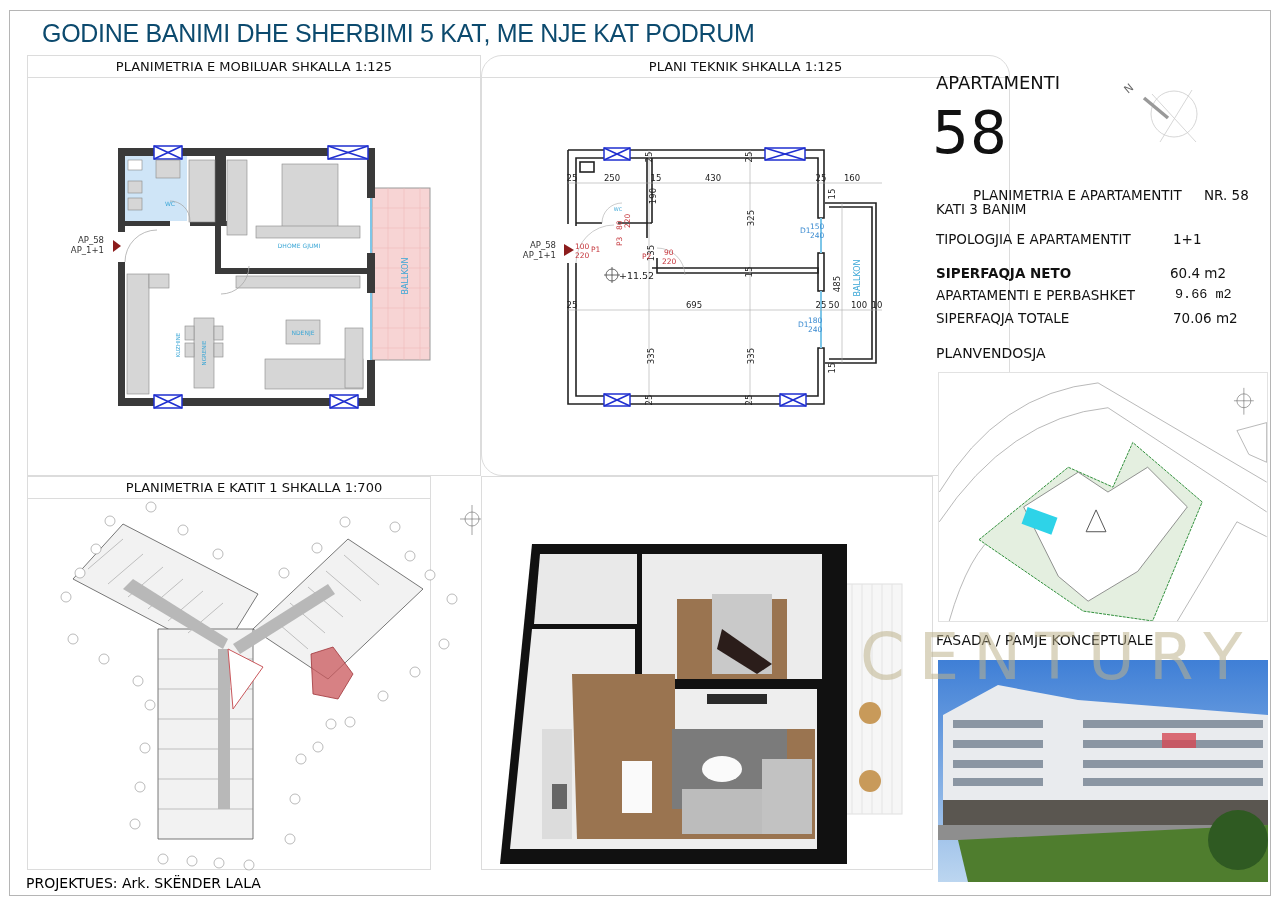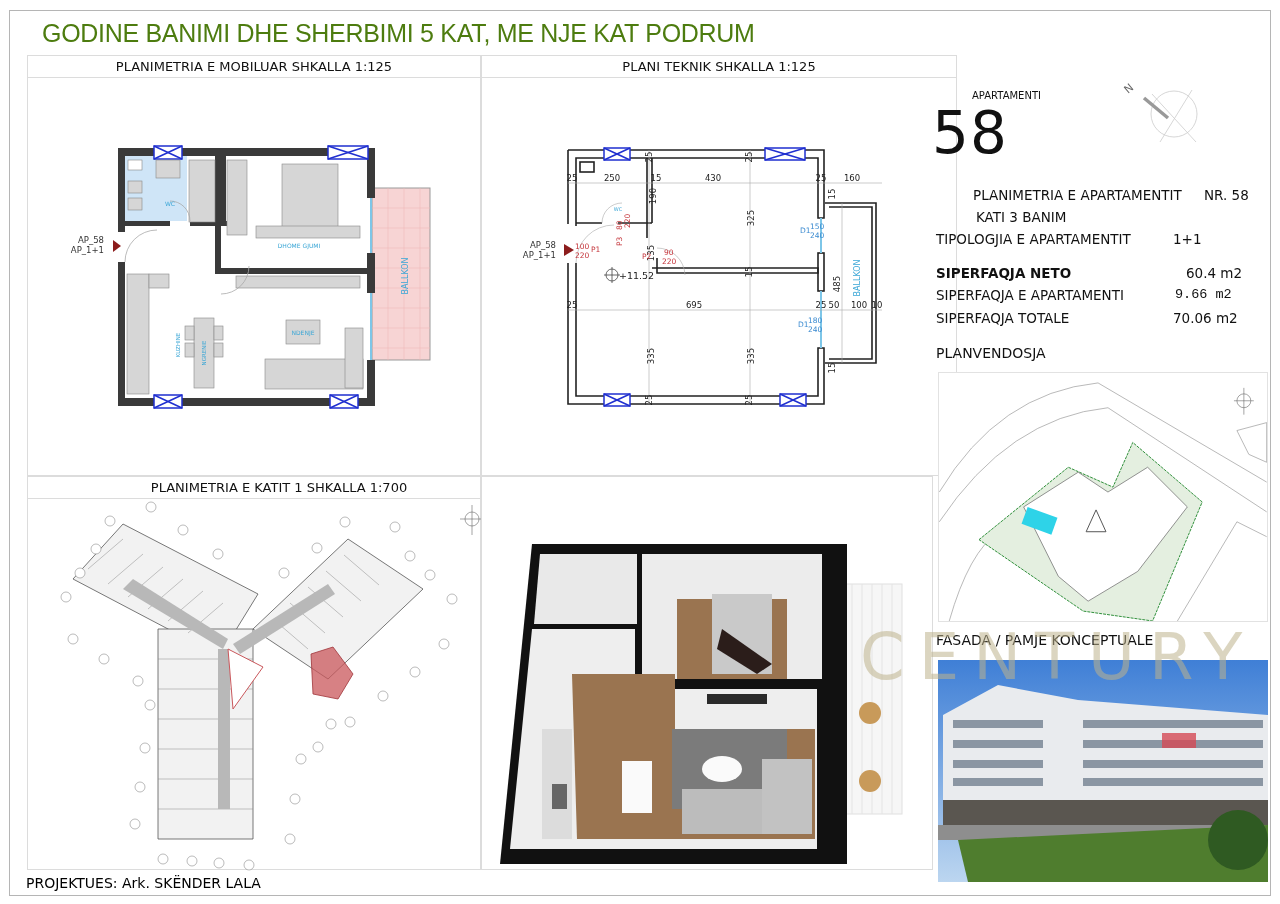--- a/index.html
+++ b/index.html
@@ -1,31 +1,31 @@
 <!DOCTYPE html>
 <html><head>
 <meta charset="utf-8">
 <style>
   * { box-sizing: border-box; margin: 0; padding: 0; }
   html, body { width: 1280px; height: 904px; background: #ffffff; overflow: hidden; }
   body { font-family: "DejaVu Sans", sans-serif; color: #111; position: relative; }
 
   .sheet { position: absolute; left: 9px; top: 10px; width: 1262px; height: 886px; border: 1px solid #b5b5b5; }
-  .main-title { position: absolute; left: 42px; top: 19px; font-family: "Liberation Sans", sans-serif; font-size: 25px; letter-spacing: -0.3px; color: #4d7c0f; }
+  .main-title { position: absolute; left: 42px; top: 19px; font-family: "Liberation Sans", sans-serif; font-size: 25px; letter-spacing: -0.3px; color: #0c4a6e; }
 
   .panel { position: absolute; border: 1px solid #dcdcdc; margin-left: 15px; }
   .panel-head { position: absolute; left: 0; right: 0; top: 0; height: 22px; border-bottom: 1px solid #dcdcdc; text-align: center; font-size: 13px; line-height: 22px; color: #111; }
   .p1 { left: 12px; top: 55px; width: 454px; height: 421px; }
-  .p2 { left: 466px; top: 55px; width: 476px; height: 421px; }
-  .p3 { left: 12px; top: 476px; width: 454px; height: 394px; }
+  .p2 { left: 466px; top: 55px; width: 529px; height: 421px; border-radius: 21px; }
+  .p3 { left: 12px; top: 476px; width: 404px; height: 394px; }
   .p4 { left: 466px; top: 476px; width: 452px; height: 394px; }
   .p3 .panel-head { padding-left: 50px; }
 
   .footer { position: absolute; left: 26px; top: 875px; font-size: 14px; color: #000000; }
-  .apt-label { position: absolute; left: 936px; top: 90px; font-size: 10px; margin-left: 36px; }
+  .apt-label { position: absolute; left: 936px; top: 72px; font-size: 18px; }
   .apt-number { position: absolute; left: 932px; top: 98px; font-family: "DejaVu Sans", sans-serif; font-size: 58px; line-height: 70px; letter-spacing: 1px; }
   .info-row { position: absolute; left: 936px; font-size: 13.5px; white-space: nowrap; }
   .info-val { position: absolute; font-size: 13.5px; white-space: nowrap; }
   .sect-label { position: absolute; left: 936px; font-size: 14px; }
 
   .compass { position: absolute; left: 1122px; top: 80px; width: 80px; height: 70px; }
 
   .siteplan { position: absolute; left: 938px; top: 372px; width: 330px; height: 250px; border: 1px solid #e2e2e2; background: #fff; }
   .facade { position: absolute; left: 938px; top: 660px; width: 330px; height: 222px; }
 
@@ -334,26 +334,26 @@
 <svg class="compass" viewBox="0 0 80 70">
   <circle cx="52" cy="34" r="23" fill="none" stroke="#ccc" stroke-width="0.8"></circle>
   <line x1="70" y1="10" x2="38" y2="62" stroke="#ccc" stroke-width="0.8"></line>
   <line x1="30" y1="14" x2="74" y2="62" stroke="#ccc" stroke-width="0.8"></line>
   <line x1="22" y1="18" x2="46" y2="38" stroke="#999" stroke-width="3.5"></line>
   <text x="6" y="14" font-size="11" fill="#666" transform="rotate(-40 6 14)">N</text>
 </svg>
 
 <div class="info-row" style="top:187px;margin-left:37px;">PLANIMETRIA E APARTAMENTIT</div>
 <div class="info-val" style="left:1204px;top:187px;">NR. 58</div>
-<div class="info-row" style="top:209px;margin-left:40px;">KATI 3 BANIM</div>
+<div class="info-row" style="top:201px;">KATI 3 BANIM</div>
 <div class="info-row" style="top:231px;text-align:center;">TIPOLOGJIA E APARTAMENTIT</div>
 <div class="info-val" style="left:1173px;top:231px;">1+1</div>
 <div class="info-row" style="top:265px;font-weight:bold;">SIPERFAQJA NETO</div>
-<div class="info-val" style="left:1170px;top:265px;margin-left:16px;">60.4 m2</div>
-<div class="info-row" style="top:287px;">SIPERFAQJA E APARTAMENTI</div>
+<div class="info-val" style="left:1170px;top:265px;">60.4 m2</div>
+<div class="info-row" style="top:287px;">APARTAMENTI E PERBASHKET</div>
 <div class="info-val" style="left:1175px;top:287px;font-family:Liberation Mono, monospace;">9.66 m2</div>
 <div class="info-row" style="top:310px;">SIPERFAQJA TOTALE</div>
 <div class="info-val" style="left:1173px;top:310px;">70.06 m2</div>
 
 <div class="sect-label" style="top:345px;">PLANVENDOSJA</div>
 
 <svg class="siteplan" viewBox="0 0 330 250">
   <g fill="none" stroke="#999" stroke-width="0.7">
     <path d="M0,120 Q60,20 160,10 L330,110"></path>
     <path d="M0,150 Q70,45 170,35 L330,140"></path>

